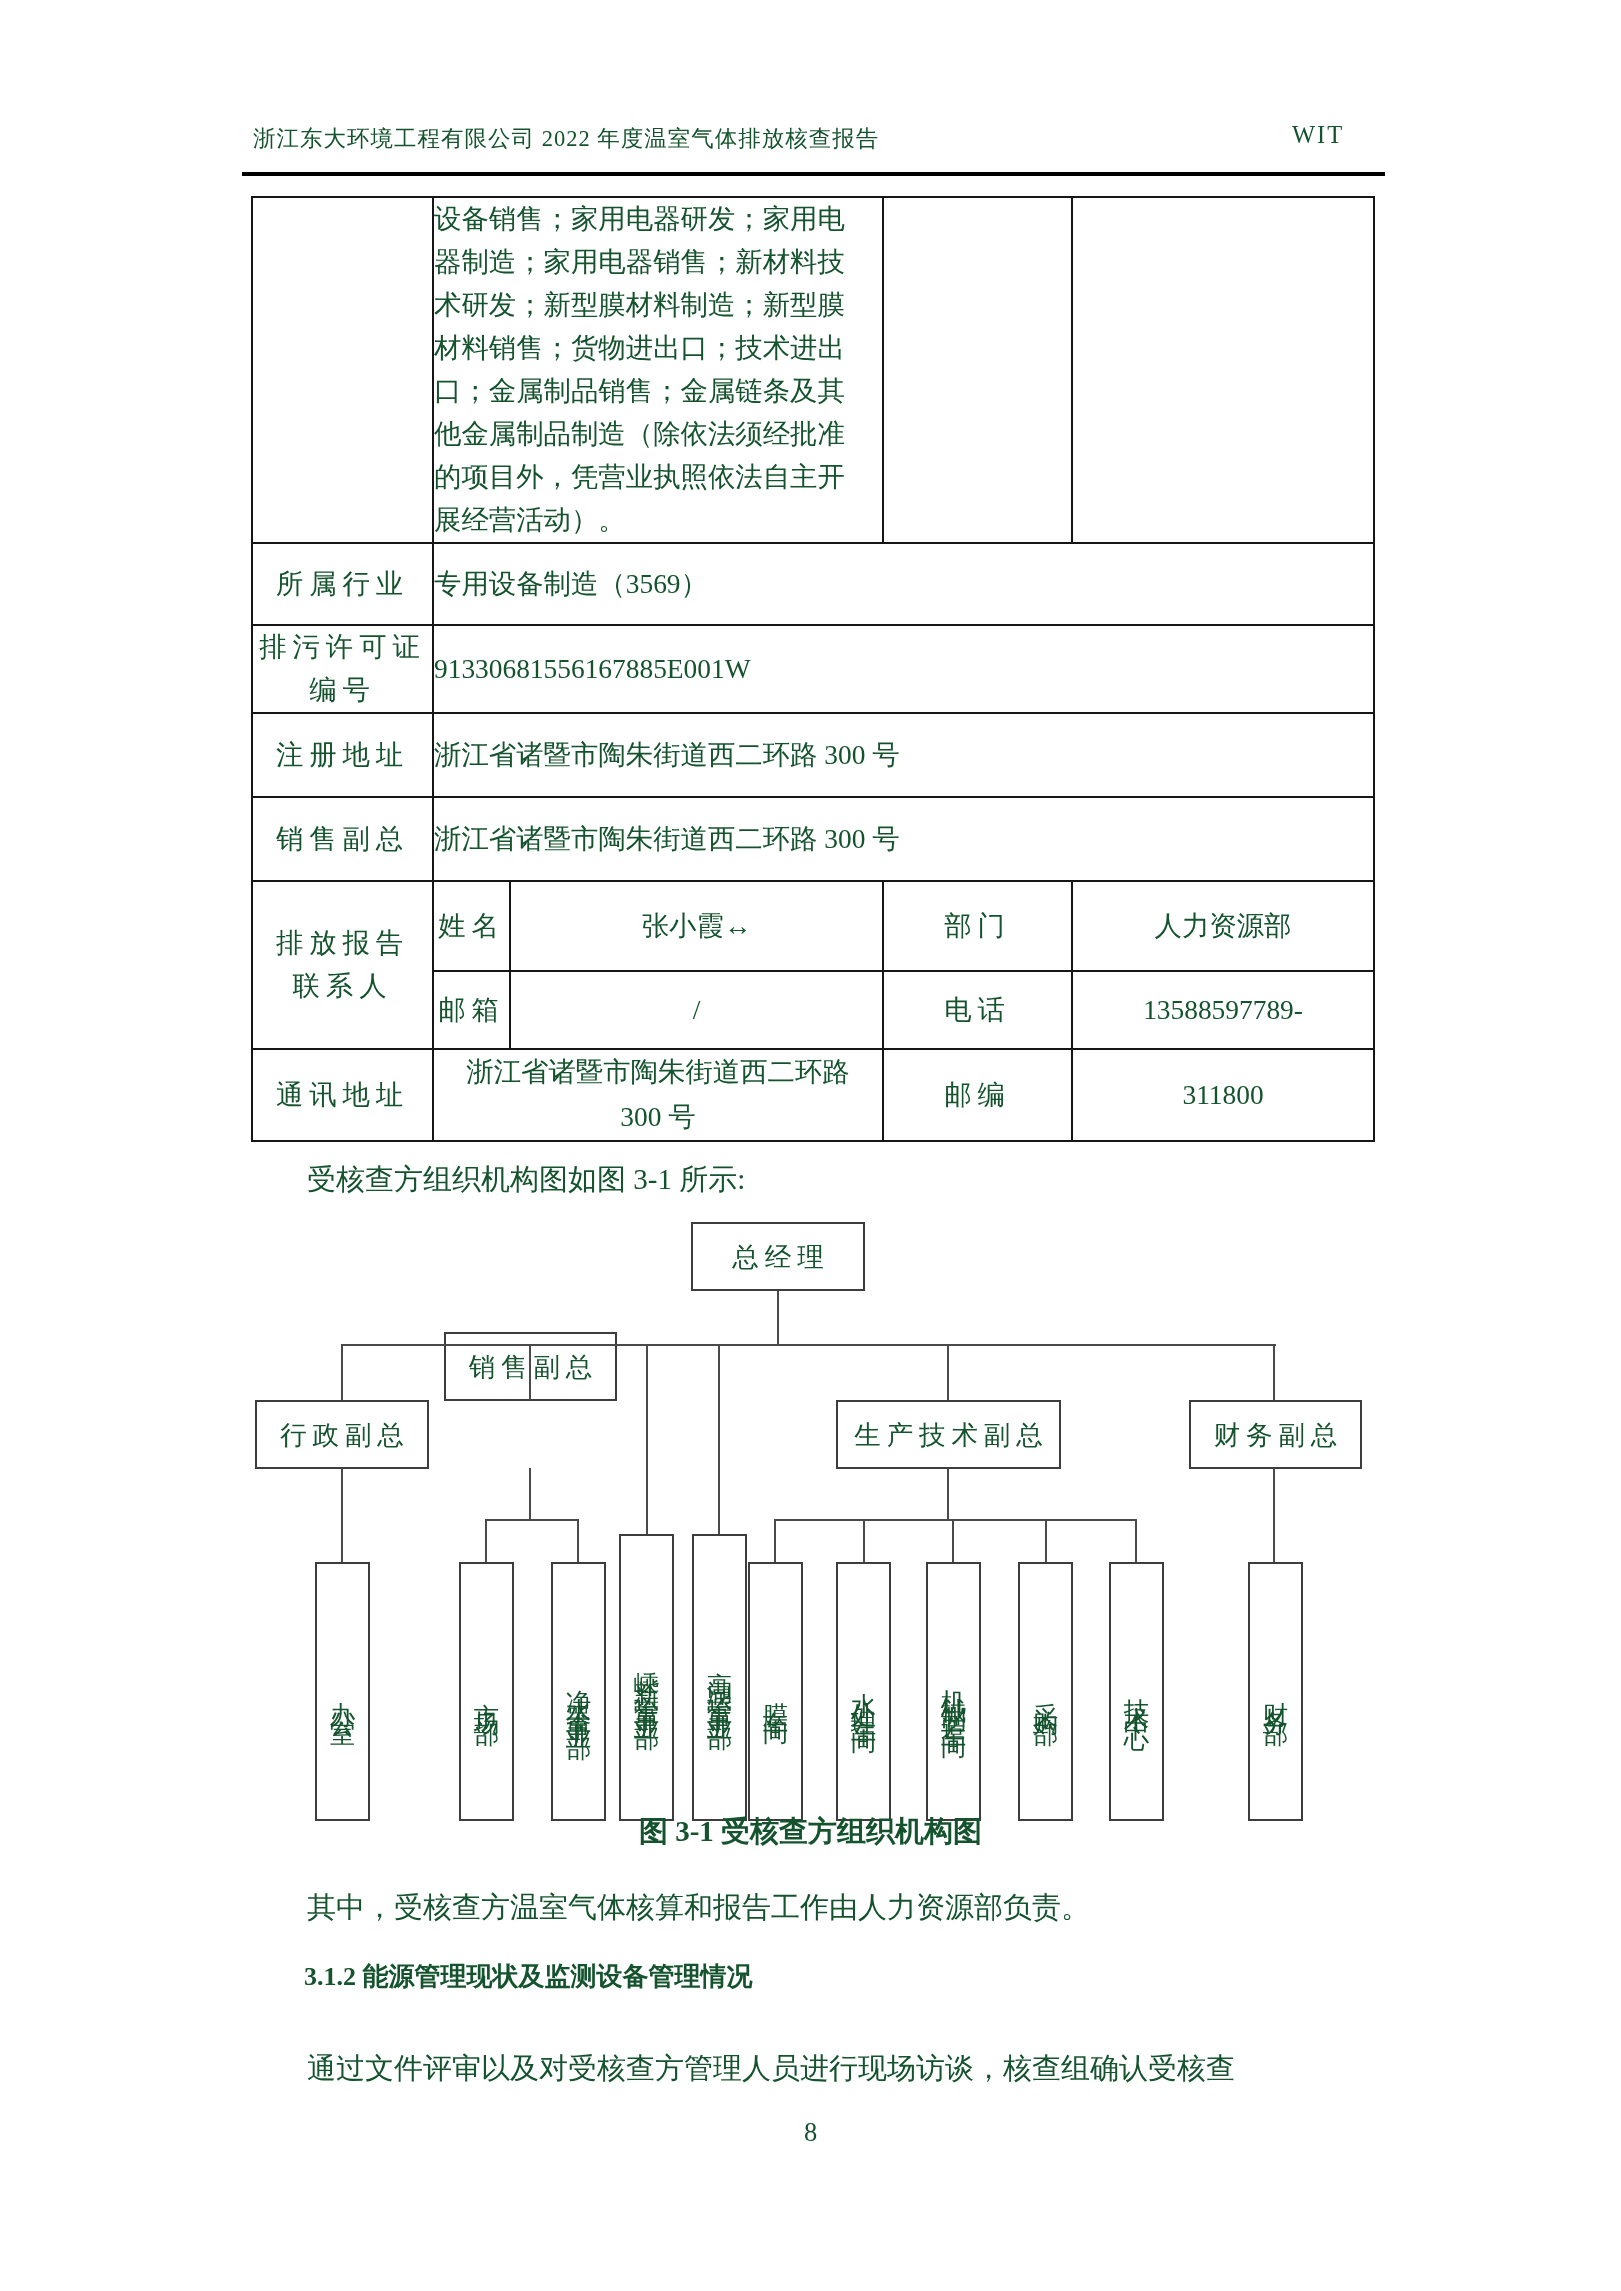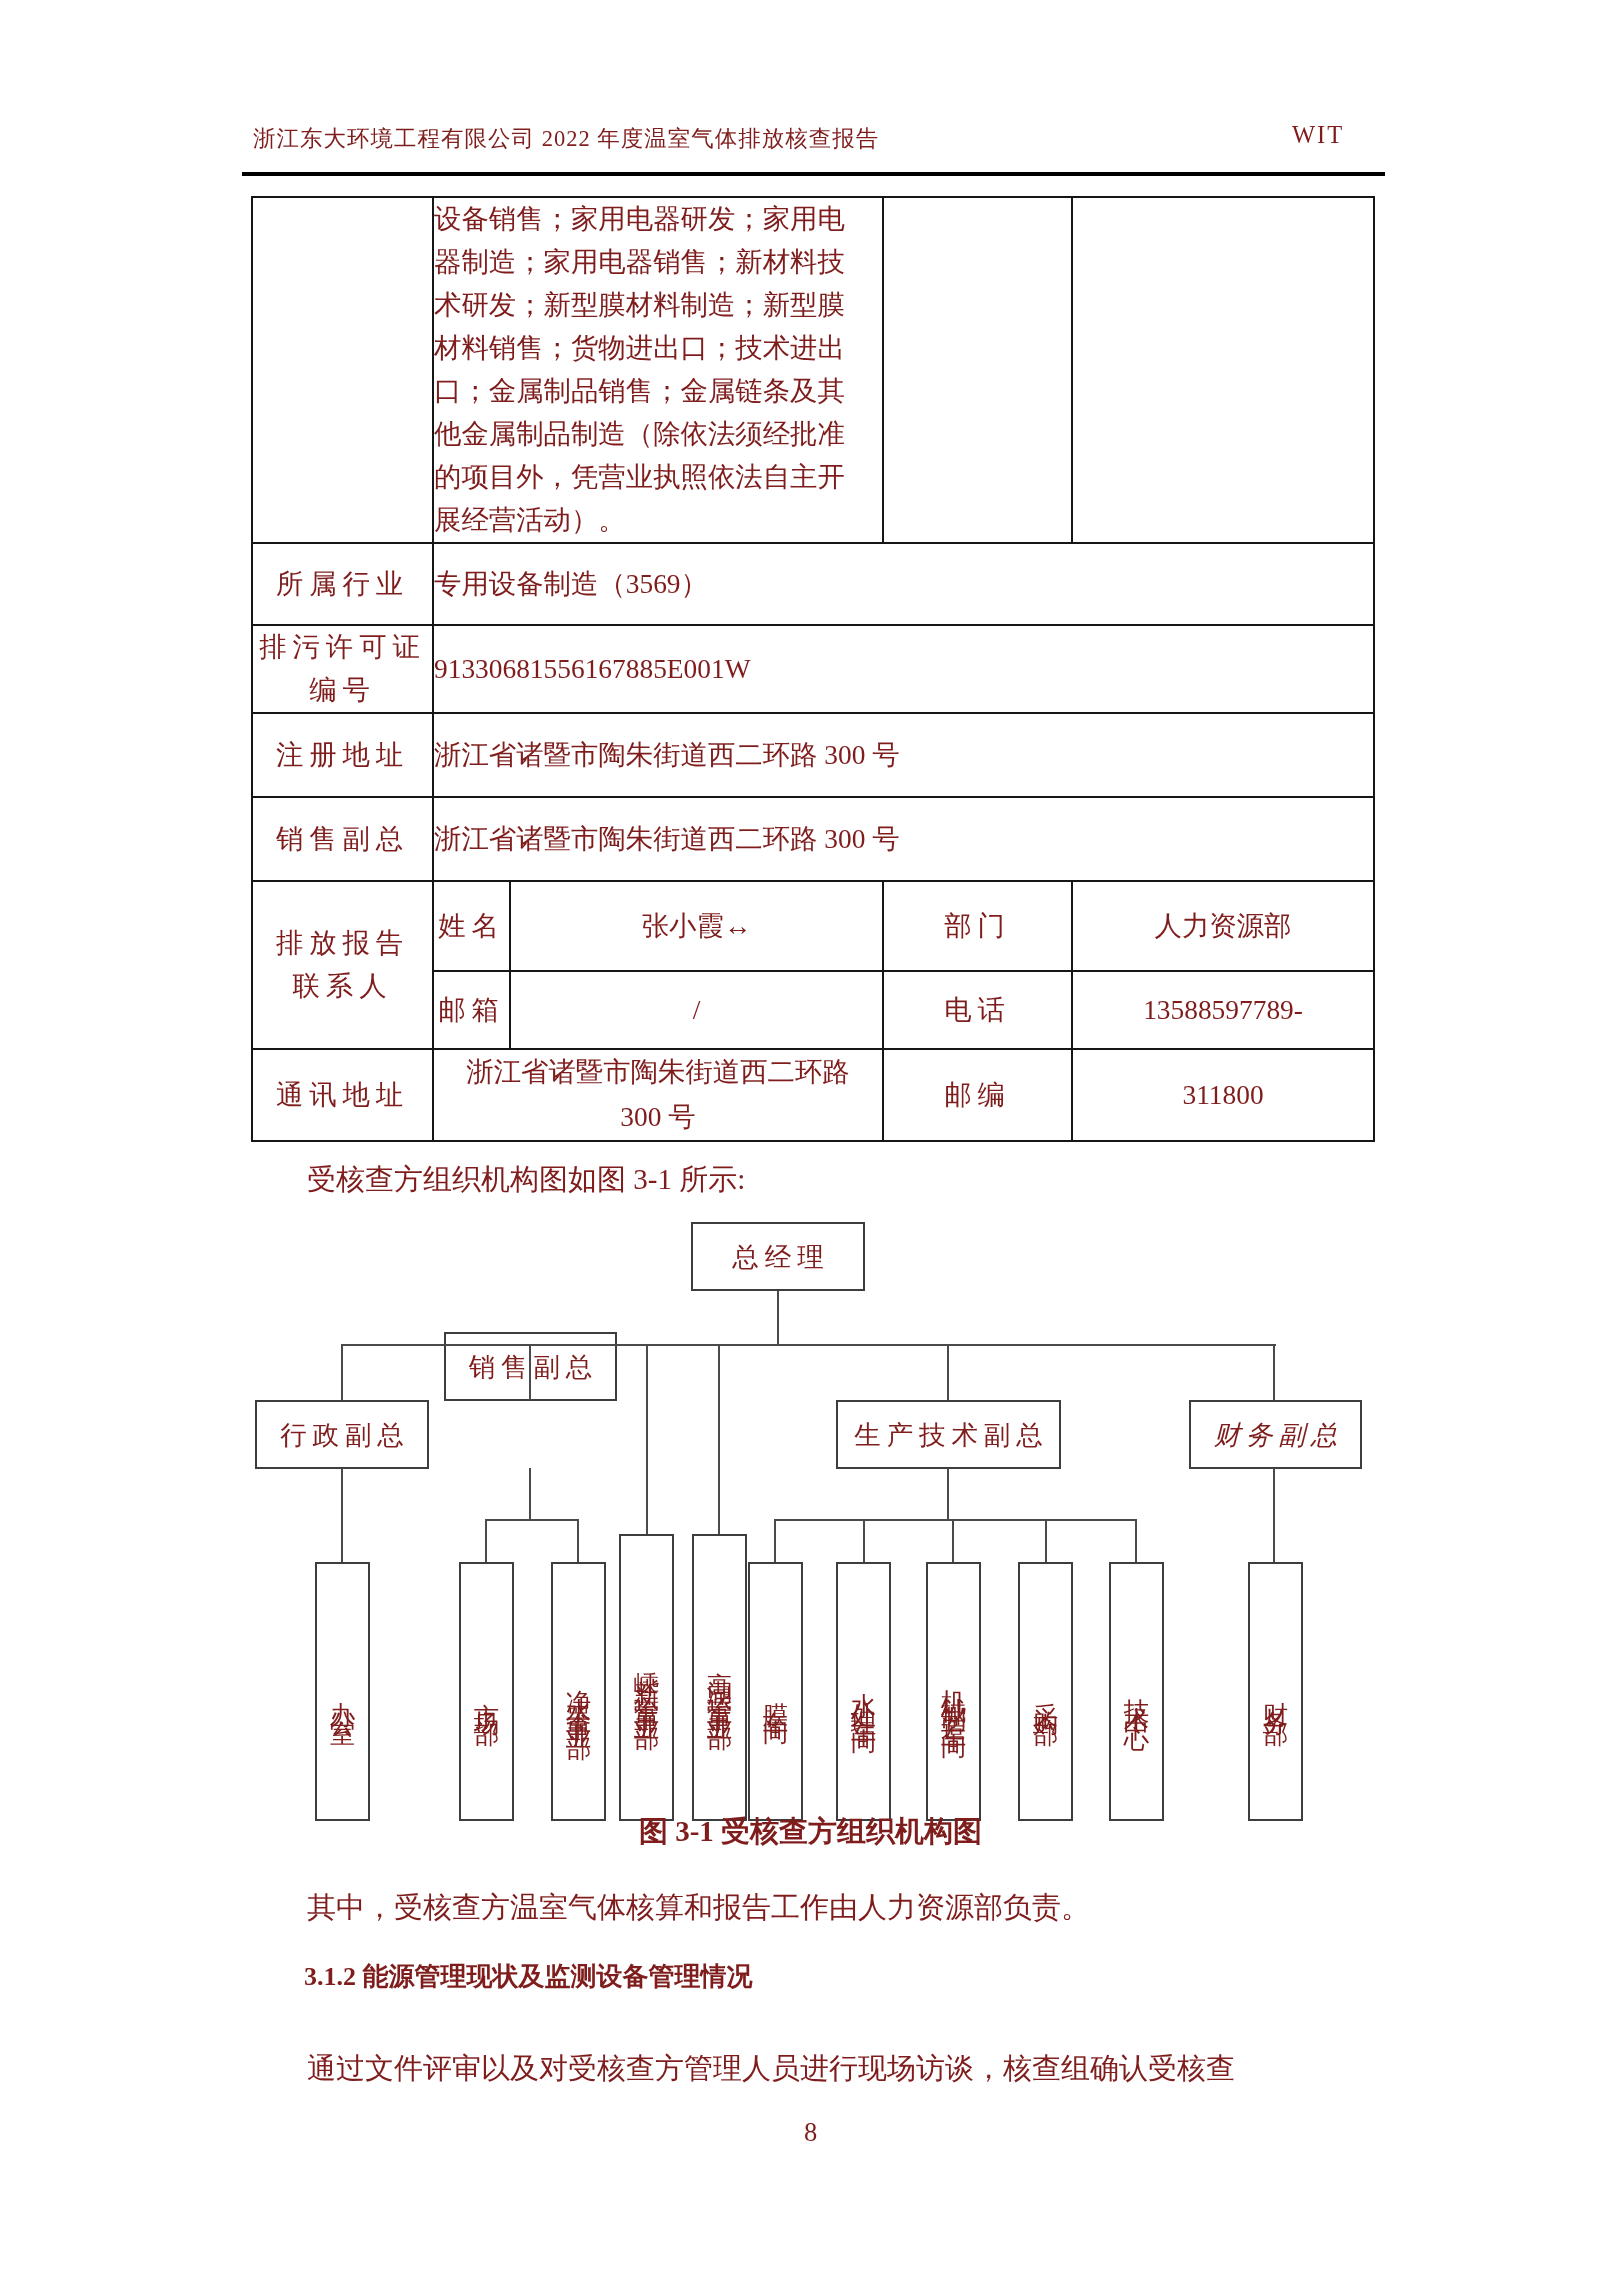--- a/index.html
+++ b/index.html
@@ -2,21 +2,21 @@
 <html><head>
 <meta charset="utf-8">
 <style>
   html,body{margin:0;padding:0;background:#888;}
   .page{
     position:relative;
     width:1621px;height:2292px;
     margin:0 auto;
     background:#ffffff;
     font-family:"Liberation Serif","DejaVu Serif",serif;
-    color:#7f1d1d;
+    color:#14532d;
     overflow:hidden;
   }
   
   .hdr-title{position:absolute;left:253px;top:123px;font-size:22.5px;letter-spacing:1px;}
   .hdr-mark{position:absolute;left:1292px;top:121px;font-size:24.5px;letter-spacing:2px;}
   .hdr-rule{position:absolute;left:242px;top:172px;width:1143px;height:3.9px;background:#000;}
   
   table.info{
     position:absolute;left:251px;top:196px;
     width:1123px;border-collapse:collapse;table-layout:fixed;
@@ -125,21 +125,21 @@
   </tbody>
     </table>
 
   <div class="para" style="left:307px;top:1160px;">受核查方组织机构图如图 3-1 所示:</div>
 
   <div class="obox" style="left:691px;top:1222px;width:174px;height:69px;">总经理</div>
 
   <div class="obox" style="left:255px;top:1400px;width:174px;height:69px;">行政副总</div>
   <div class="obox" style="left:444px;top:1332px;width:173px;height:69px;">销售副总</div>
   <div class="obox" style="left:836px;top:1400px;width:225px;height:69px;">生产技术副总</div>
-  <div class="obox" style="left:1189px;top:1400px;width:173px;height:69px;font-style:italic;">财务副总</div>
+  <div class="obox" style="left:1189px;top:1400px;width:173px;height:69px;">财务副总</div>
 
   <div class="obox3" style="left:315px;top:1562px;width:55px;height:259px;">办公室</div>
   <div class="obox3" style="left:459px;top:1562px;width:55px;height:259px;">市场部</div>
   <div class="obox3" style="left:551px;top:1562px;width:55px;height:259px;">净水器事业部</div>
   <div class="obox3" style="left:619px;top:1534px;width:55px;height:287px;">嵊新运营事业部</div>
   <div class="obox3" style="left:692px;top:1534px;width:55px;height:287px;">高湖运营事业部</div>
   <div class="obox3" style="left:748px;top:1562px;width:55px;height:259px;">膜车间</div>
   <div class="obox3" style="left:836px;top:1562px;width:55px;height:259px;">水处理车间</div>
   <div class="obox3" style="left:926px;top:1562px;width:55px;height:259px;">机械制造车间</div>
   <div class="obox3" style="left:1018px;top:1562px;width:55px;height:259px;">采购部</div>

